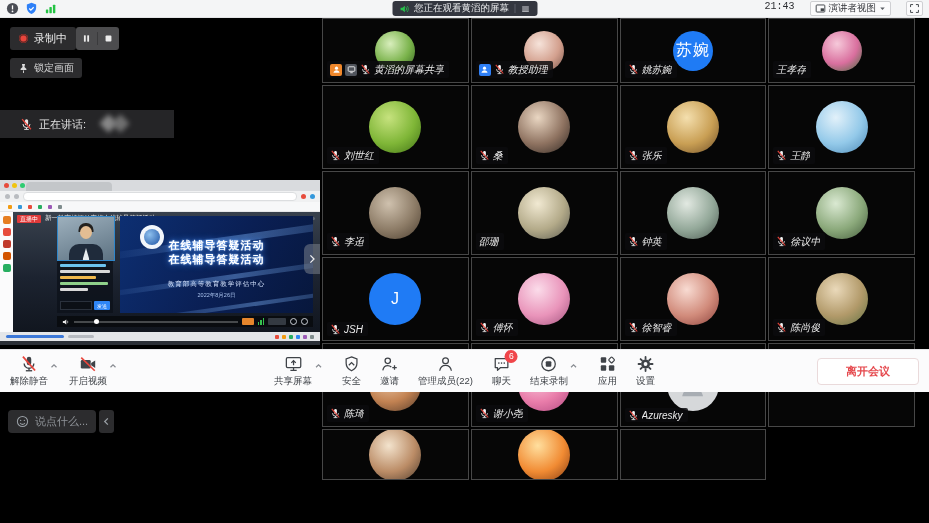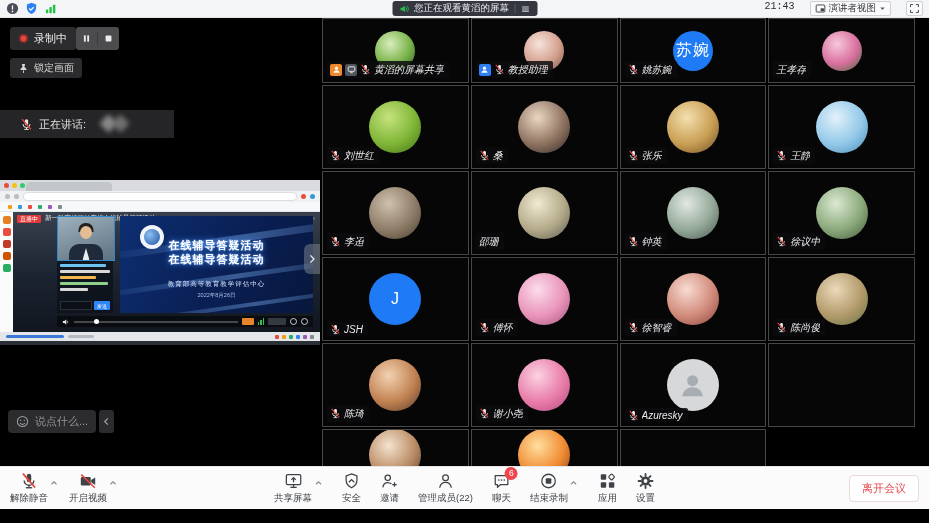--- a/index.html
+++ b/index.html
@@ -1,17 +1,17 @@
 <!DOCTYPE html>
 <html><head>
 <meta charset="utf-8">
 <style>
   html,body{margin:0;padding:0;background:#000;}
   body{width:929px;height:523px;overflow:hidden;font-family:"Liberation Sans",sans-serif;-webkit-font-smoothing:antialiased;}
-  .app{position:relative;width:929px;height:509px;display:flex;flex-direction:column;background:#a3a3a3;}
+  .app{position:relative;width:929px;height:392px;display:flex;flex-direction:column;background:#a3a3a3;}
 
   
   .topbar{height:18px;background:#f4f5f6;border-bottom:1px solid #e3e4e6;display:flex;align-items:center;padding:0 6px;box-sizing:border-box;position:relative;z-index:9;}
   .topbar .left{display:flex;align-items:center;gap:6px;}
   .tb-ico{width:13px;height:13px;display:inline-flex;}
   .tb-ico svg{width:100%;height:100%;}
   .title-pill{position:absolute;left:50%;top:1px;transform:translateX(-50%);height:15px;background:#343740;border-radius:3px;display:flex;align-items:center;gap:5px;padding:0 7px;}
   .title-pill .spk{width:10px;height:10px;display:inline-flex;}
   .title-pill .txt{color:#e9eaec;font-size:9.5px;white-space:nowrap;}
   .title-pill .div{width:1px;height:9px;background:#585c66;}
@@ -122,21 +122,21 @@
   .toolbar{height:43px;background:#fbfbfc;border-top:1px solid #e6e6e8;display:flex;align-items:center;padding:0 10px;box-sizing:border-box;position:relative;z-index:9;}
   .tool{display:flex;align-items:center;}
   .tool .col{display:flex;flex-direction:column;align-items:center;gap:1px;}
   .tool .ic{width:19px;height:19px;display:flex;align-items:center;justify-content:center;color:#3f4348;position:relative;}
   .tool .ic svg{width:18px;height:18px;}
   .tool .lb{font-size:9.5px;color:#3f4348;white-space:nowrap;}
   .tool .chev{width:10px;height:10px;margin-left:1px;margin-bottom:11px;display:inline-flex;}
   .left-tools{display:flex;align-items:center;gap:10px;}
   .center-tools{position:absolute;left:50%;transform:translateX(-50%);display:flex;align-items:flex-end;gap:19px;}
   .nbadge{position:absolute;top:-5px;right:-7px;min-width:13px;height:13px;border-radius:7px;background:#f0454a;color:#fff;font-size:8.5px;display:flex;align-items:center;justify-content:center;padding:0 2px;box-sizing:border-box;}
-  .leave-btn{margin-left:auto;color:#e5484d;background:#fff;border:1px solid #eadadb;border-radius:4px;font-size:11px;padding:5px 12px;white-space:nowrap;}
+  .leave-btn{margin-left:auto;color:#e5484d;background:#fff;border:1px solid #eadadb;border-radius:4px;font-size:11px;padding:5px 28px;white-space:nowrap;font-weight:bold;}
 </style>
 </head>
 <body>
 
 <div class="app">
 
   <div class="topbar">
     <div class="left">
       <span class="tb-ico">
           <svg viewBox="0 0 14 14">

